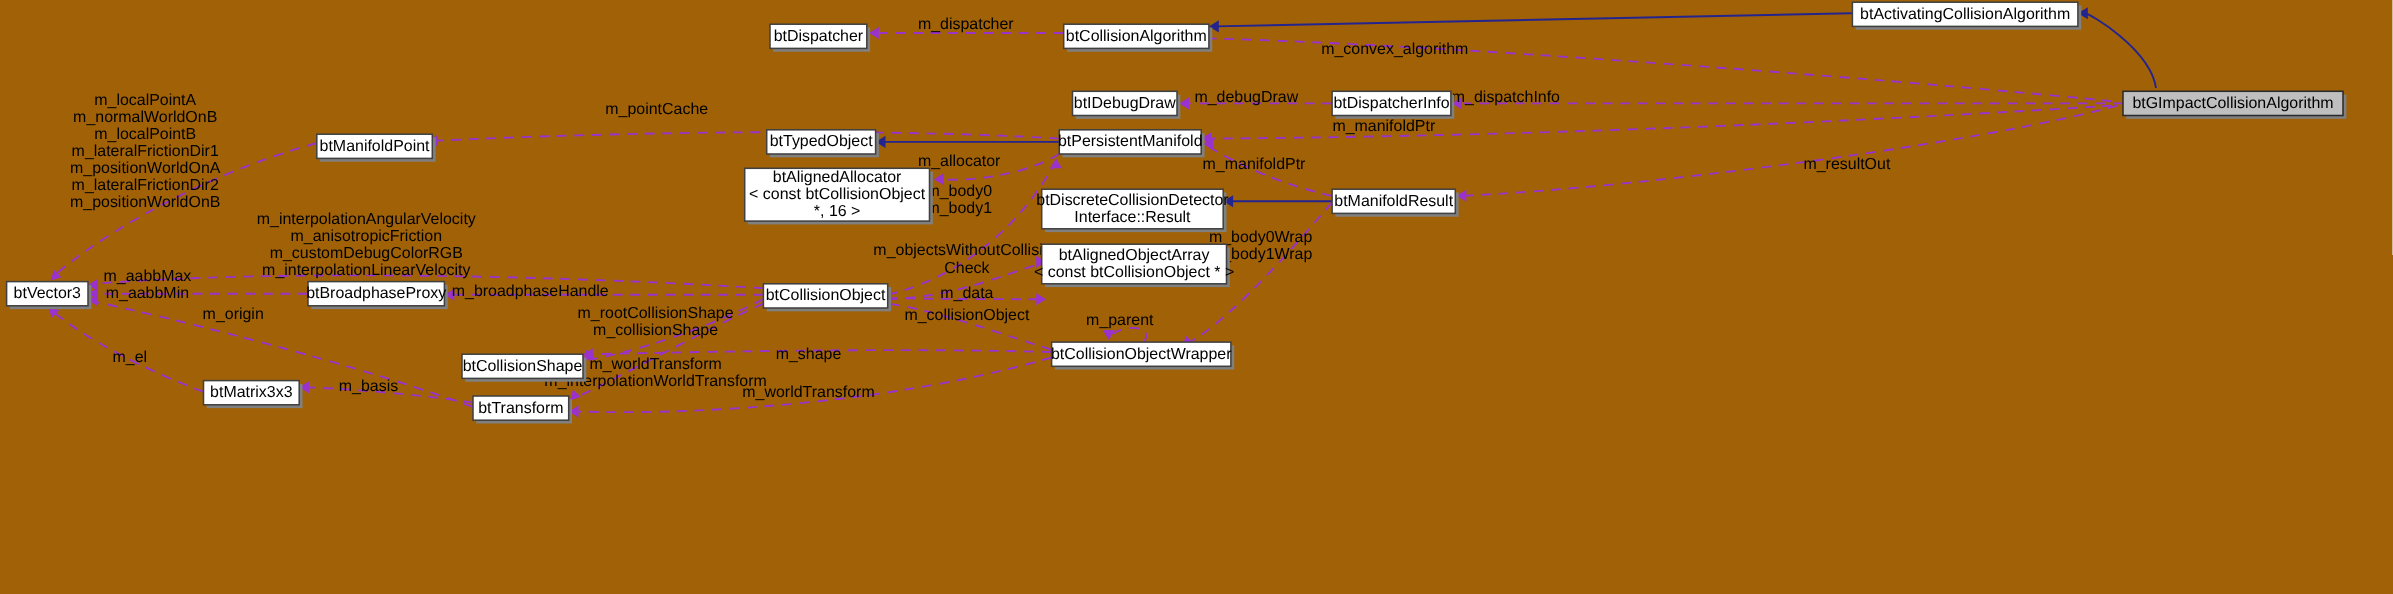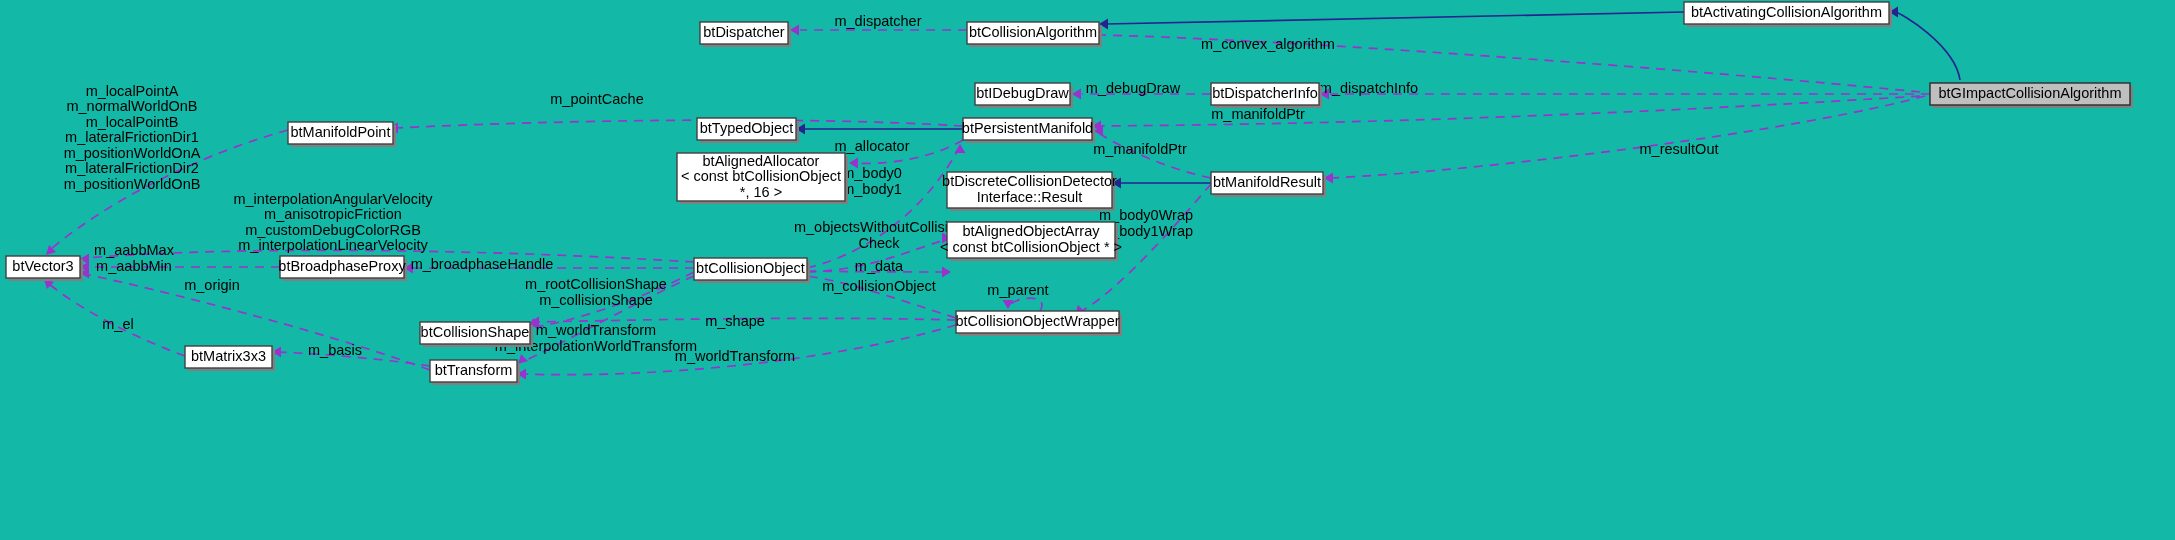--- a/index.html
+++ b/index.html
@@ -7,21 +7,21 @@
     padding: 0;
     background: #ffffff;
   }
   body {
     font-family: "Liberation Sans", sans-serif;
   }
   #diagram-root {
     position: relative;
     width: 2175px;
     height: 540px;
-    background: #14b8a6;
+    background: #a16207;
     overflow: hidden;
   }
   svg#graph {
     position: absolute;
     left: 0;
     top: 0;
     width: 2175px;
     height: 540px;
   }
   .node-rect {

